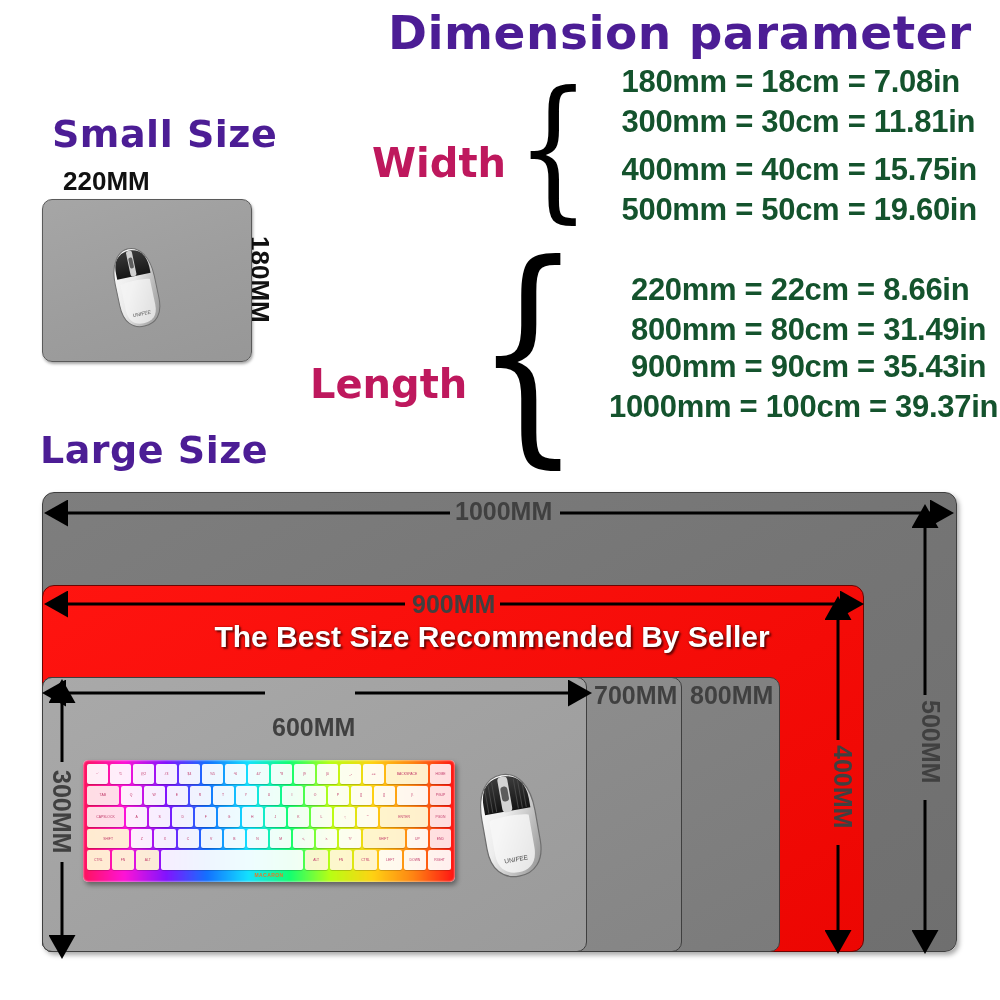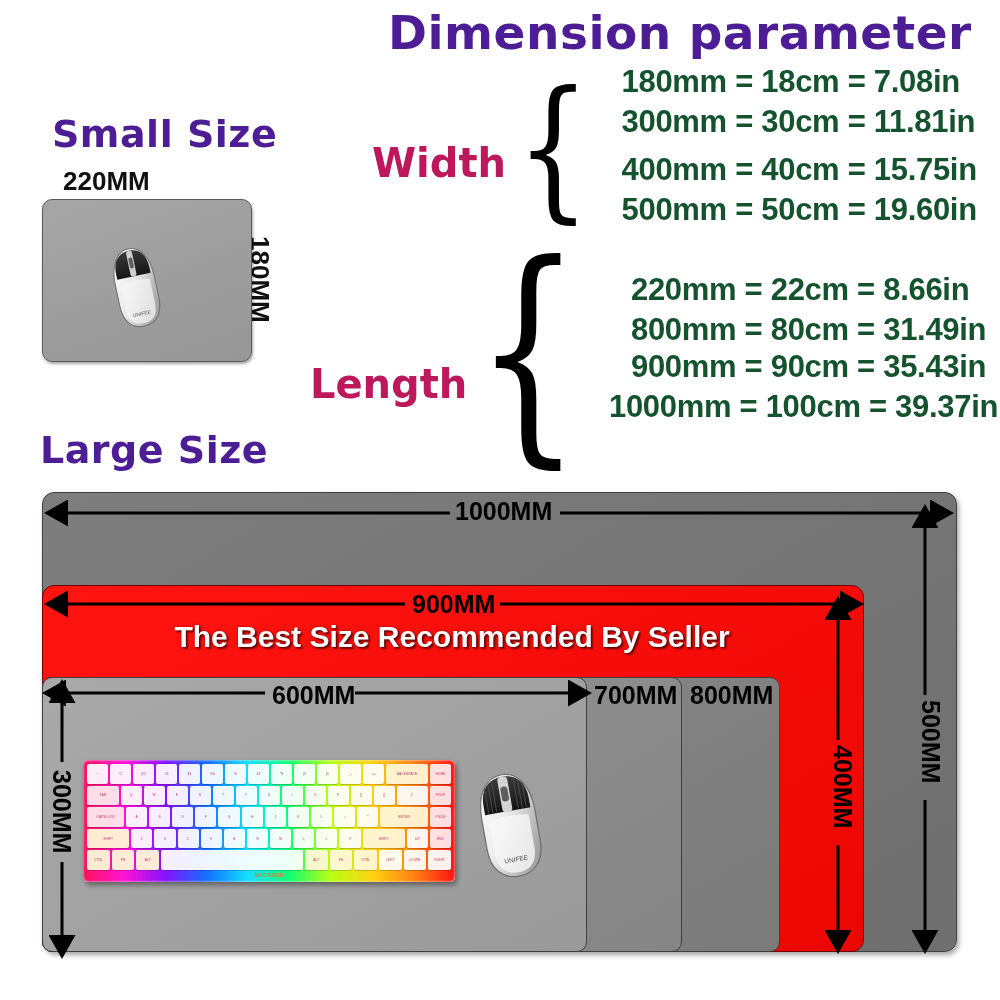--- a/index.html
+++ b/index.html
@@ -80,39 +80,40 @@
   }
   #pad-600{
     left:42px;top:677px;width:543px;height:273px;
     background:linear-gradient(150deg,#a9a9a9 0%,#a0a0a0 60%,#9a9a9a 100%);
     border:1.5px solid #3f3f3f;border-radius:10px;
   }
 
   
   .dim-label{
     font-family:"Liberation Sans", sans-serif;font-weight:bold;
-    color:#000000;white-space:nowrap;font-size:25px;
+    color:#404040;white-space:nowrap;font-size:25px;
   }
   .dim-label.vert{writing-mode:vertical-rl;}
 
   #label-1000{ left:455px; top:497px; }
   #label-900{  left:412px; top:590px; }
-  #label-600{  left:272px; top:681px; }
+  #label-600{  left:272px; top:713px; }
   #label-700{  left:594px; top:681px; }
   #label-800{  left:690px; top:681px; }
   #label-500{  left:916px; top:700px; }
   #label-400{  left:828px; top:745px; }
   #label-300{  left:47px;  top:770px; }
 
   
   #recommend-text{
     left:42px;top:620px;width:820px;text-align:center;
     font-family:"Liberation Sans", sans-serif;font-weight:bold;
     font-size:30px;color:#ffffff;white-space:nowrap;
     text-shadow:2px 2px 2px rgba(0,0,0,.55), 0 0 2px rgba(120,0,0,.9);
+    padding-left:40px;
   }
 
   
   #arrow-layer{left:0;top:0;width:1000px;height:1000px;pointer-events:none;}
 
   
   #keyboard{
     left:83px;top:760px;width:372px;height:122px;
     background:linear-gradient(180deg,#f2f2f2 0%,#e8e8e8 100%);
     border-radius:5px;padding:4px;box-sizing:border-box;

